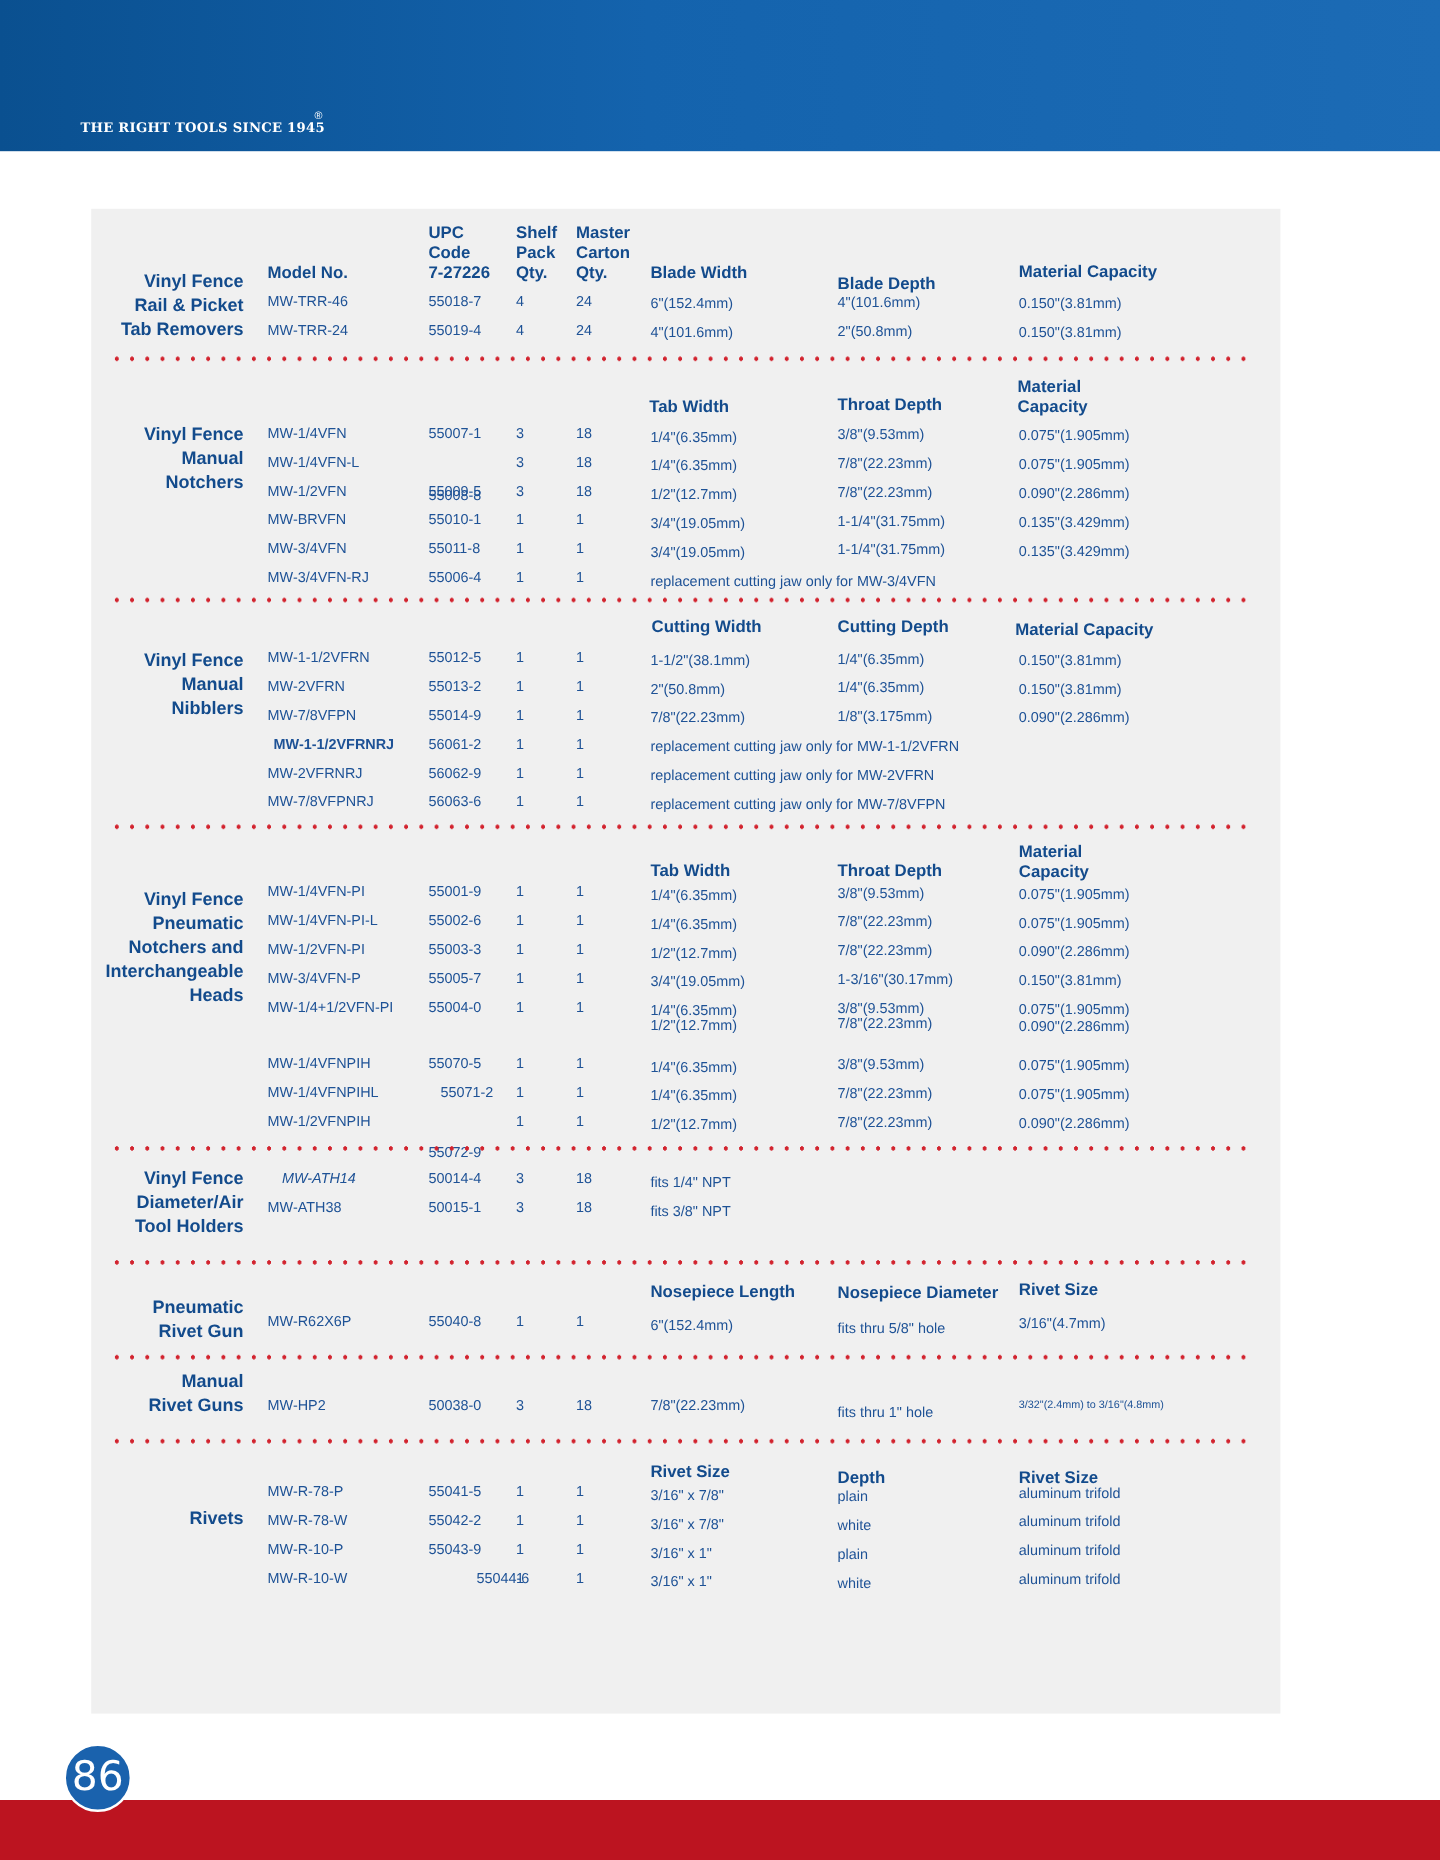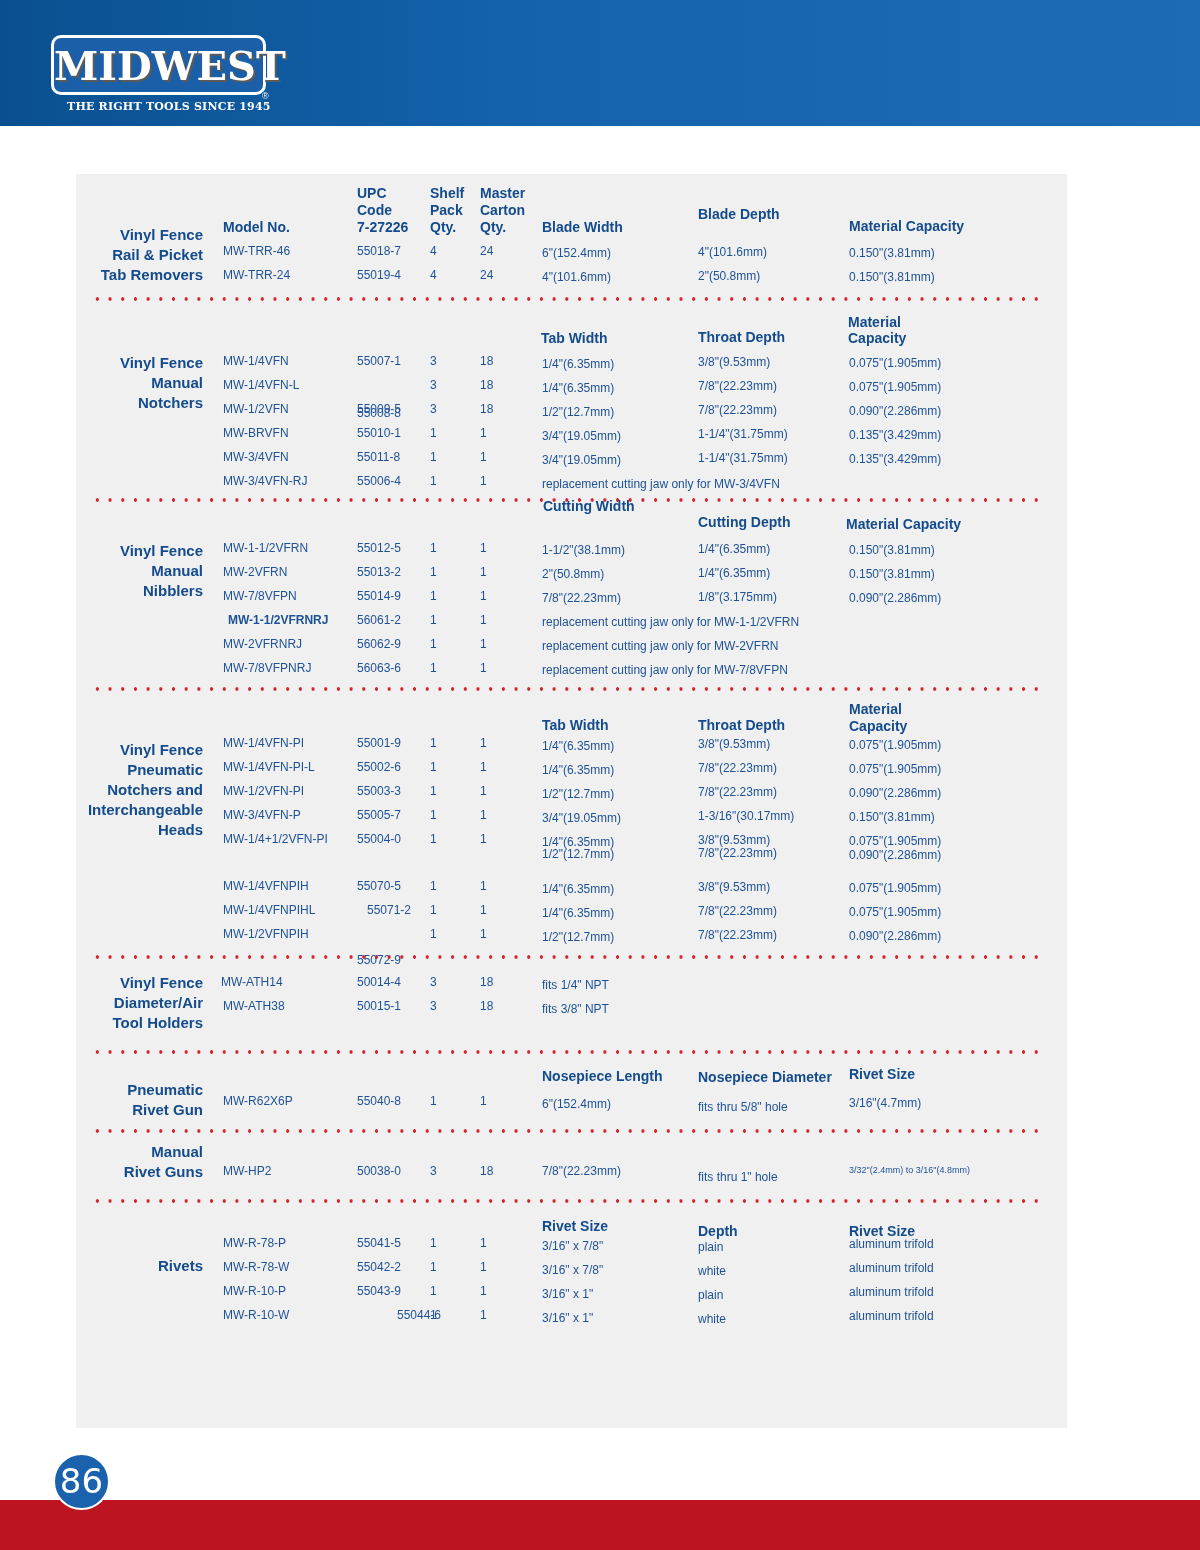--- a/index.html
+++ b/index.html
@@ -26,23 +26,20 @@
           background-size:12.7px 4px; background-repeat:repeat-x; }
   .footer { position:absolute; left:0; top:1500px; width:1200px; height:50px; background:#bc1420; }
   .page-circle { position:absolute; left:53px; top:1453px; width:53px; height:53px; border-radius:50%;
                  background:#1a62ad; border:2px solid #ffffff; box-sizing:content-box;
                  color:#fff; font-size:34px; line-height:53px; text-align:center; font-family:"DejaVu Sans", sans-serif; }
 </style>
 </head>
 <body>
 
 <div class="header">
-  <div class="logo-box">
-    <div class="logo-text">MIDWEST</div>
-  </div>
   <div class="logo-reg">®</div>
   <div class="tagline">THE RIGHT TOOLS SINCE 1945</div>
 </div>
 
 <div class="panel">
 
   <div class="hdr" style="left:147px;top:45px;">Model No.</div>
   <div class="hdr" style="left:281px;top:11px;">UPC</div>
   <div class="hdr" style="left:281px;top:28px;">Code</div>
   <div class="hdr" style="left:281px;top:45px;">7-27226</div>
@@ -52,21 +49,21 @@
   <div class="hdr" style="left:404px;top:11px;">Master</div>
   <div class="hdr" style="left:404px;top:28px;">Carton</div>
   <div class="hdr" style="left:404px;top:45px;">Qty.</div>
 
   <div class="cat" style="top:51px;">
     <div>Vinyl Fence</div>
     <div>Rail &amp; Picket</div>
     <div>Tab Removers</div>
   </div>
   <div class="hdr" style="left:466px;top:45px;">Blade Width</div>
-  <div class="hdr" style="left:622px;top:32px;">Blade Depth</div>
+  <div class="hdr" style="left:622px;top:54px;">Blade Depth</div>
   <div class="hdr" style="left:773px;top:44px;">Material Capacity</div>
   <div id="s0">
       <div class="cell" style="left: 147px; top: 70px;">MW-TRR-46</div>
       <div class="cell" style="left: 281px; top: 70px;">55018-7</div>
       <div class="cell" style="left: 354px; top: 70px;">4</div>
       <div class="cell" style="left: 404px; top: 70px;">24</div>
       <div class="cell" style="left: 466px; top: 72px;">6"(152.4mm)</div>
       <div class="cell" style="left: 622px; top: 71px;">4"(101.6mm)</div>
       <div class="cell" style="left: 773px; top: 72px;">0.150"(3.81mm)</div>
       <div class="cell" style="left: 147px; top: 94px;">MW-TRR-24</div>
@@ -130,21 +127,21 @@
       <div class="cell" style="left: 404px; top: 300px;">1</div>
       <div class="cell" style="left: 466px; top: 303px;">replacement cutting jaw only for MW-3/4VFN</div>
     </div>
   <div class="dots" style="top:324px;"></div>
 
   <div class="cat" style="top:367px;">
     <div>Vinyl Fence</div>
     <div>Manual</div>
     <div>Nibblers</div>
   </div>
-  <div class="hdr" style="left:467px;top:324px;">Cutting Width</div>
+  <div class="hdr" style="left:467px;top:340px;">Cutting Width</div>
   <div class="hdr" style="left:622px;top:340px;">Cutting Depth</div>
   <div class="hdr" style="left:770px;top:342px;">Material Capacity</div>
   <div id="s2">
       <div class="cell" style="left: 147px; top: 367px;">MW-1-1/2VFRN</div>
       <div class="cell" style="left: 281px; top: 367px;">55012-5</div>
       <div class="cell" style="left: 354px; top: 367px;">1</div>
       <div class="cell" style="left: 404px; top: 367px;">1</div>
       <div class="cell" style="left: 466px; top: 369px;">1-1/2"(38.1mm)</div>
       <div class="cell" style="left: 622px; top: 368px;">1/4"(6.35mm)</div>
       <div class="cell" style="left: 773px; top: 369px;">0.150"(3.81mm)</div>
@@ -253,21 +250,21 @@
       <div class="cell" style="left: 773px; top: 755px;">0.090"(2.286mm)</div>
     </div>
   <div class="dots" style="top:781px;"></div>
 
   <div class="cat" style="top:799px;">
     <div>Vinyl Fence</div>
     <div>Diameter/Air</div>
     <div>Tool Holders</div>
   </div>
   <div id="s4">
-      <div class="cell" style="left: 145px; top: 801px;">MW-ATH14</div>
+      <div class="cell" style="left: 159px; top: 801px; font-style: italic;">MW-ATH14</div>
       <div class="cell" style="left: 281px; top: 801px;">50014-4</div>
       <div class="cell" style="left: 354px; top: 801px;">3</div>
       <div class="cell" style="left: 404px; top: 801px;">18</div>
       <div class="cell" style="left: 466px; top: 804px;">fits 1/4" NPT</div>
       <div class="cell" style="left: 147px; top: 825px;">MW-ATH38</div>
       <div class="cell" style="left: 281px; top: 825px;">50015-1</div>
       <div class="cell" style="left: 354px; top: 825px;">3</div>
       <div class="cell" style="left: 404px; top: 825px;">18</div>
       <div class="cell" style="left: 466px; top: 828px;">fits 3/8" NPT</div>
     </div>

